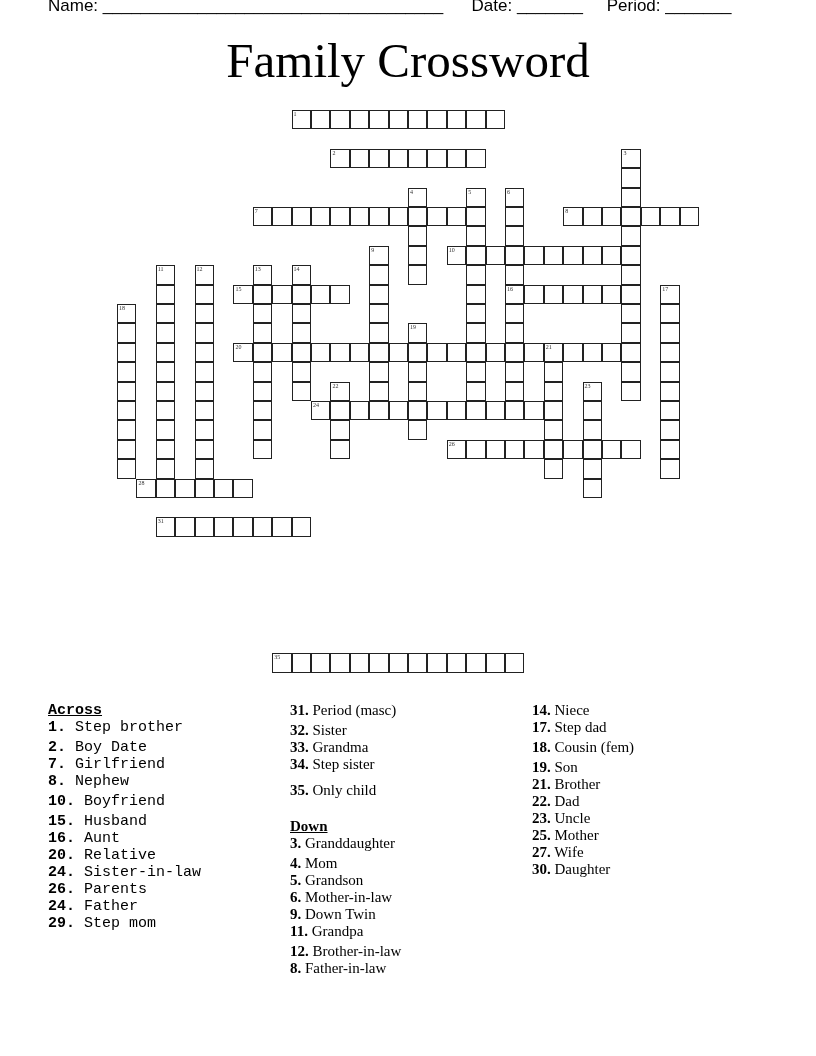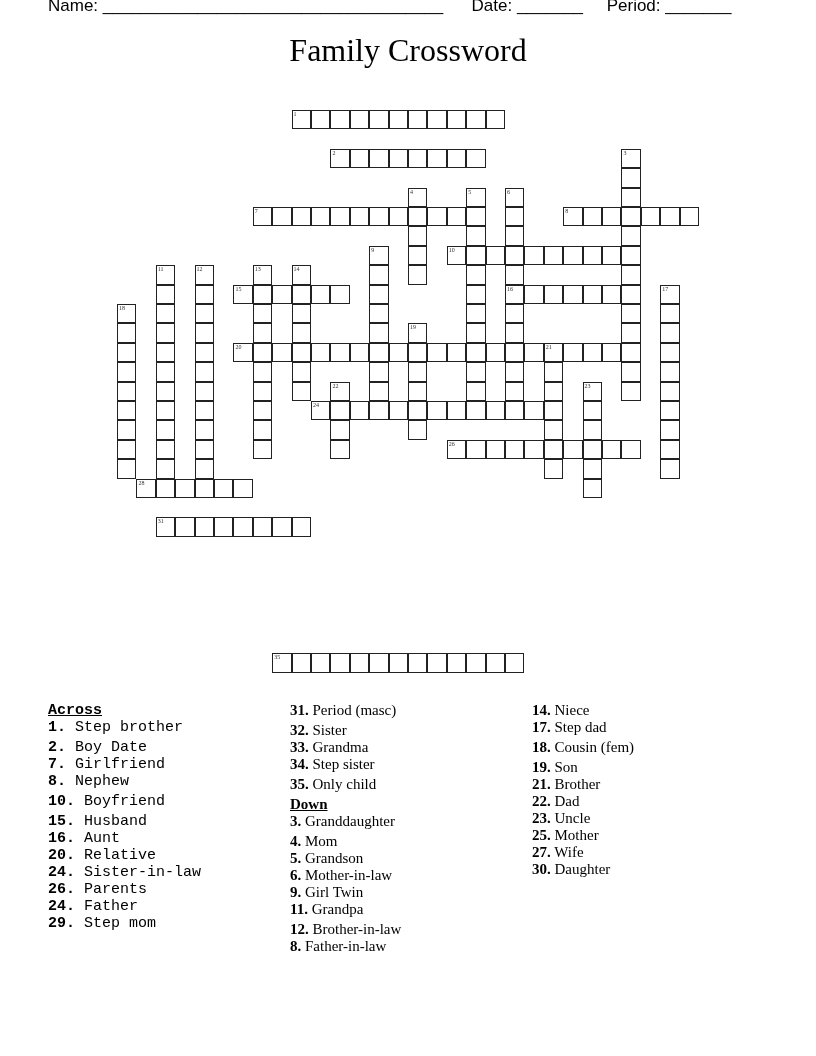--- a/index.html
+++ b/index.html
@@ -1,19 +1,19 @@
 <!DOCTYPE html>
 <html><head>
 <meta charset="utf-8">
 <style>
   html, body { margin: 0; padding: 0; background: #ffffff; }
   body { width: 816px; height: 1056px; position: relative; overflow: hidden; color: #000; }
   .header-line { position: absolute; top: -4px; left: 48px; font-family: "Liberation Sans", sans-serif; font-size: 17px; white-space: pre; }
   .header-line span { margin-right: 0; }
-  .title { position: absolute; top: 32px; left: 0; width: 816px; text-align: center; font-family: "Liberation Serif", serif; font-size: 32px; }
+  .title { position: absolute; top: 32px; left: 0; width: 816px; text-align: center; font-family: "Liberation Serif", serif; font-size: 49px; }
   .grid { position: absolute; left: 0; top: 0; width: 816px; height: 700px; }
   .cell { position: absolute; width: 19.4px; height: 19.4px; box-sizing: border-box; border: 1px solid #222; background: #fff; }
   .cell .num { position: absolute; top: 0px; left: 1px; font-family: "Liberation Serif", serif; font-size: 6px; line-height: 7px; color: #333; }
   .clues { position: absolute; top: 702px; font-family: "Liberation Serif", serif; font-size: 15px; line-height: 17px; }
   .clue { white-space: nowrap; }
   .clue b { font-weight: bold; }
   .clue-head { font-weight: bold; text-decoration: underline; }
   .col1 { left: 48px; font-family: Liberation Mono, monospace; }
   .col2 { left: 290px; }
   .col3 { left: 532px; }
@@ -339,29 +339,29 @@
       <div class="clue"><b>29.</b><span> Step mom</span></div>
     </div>
 </div>
 
 <div class="clues col2">
   <div id="list-col2a">
       <div class="clue"><b>31.</b><span> Period (masc)</span></div>
       <div class="clue" style="margin-top: 3px;"><b>32.</b><span> Sister</span></div>
       <div class="clue"><b>33.</b><span> Grandma</span></div>
       <div class="clue"><b>34.</b><span> Step sister</span></div>
-      <div class="clue" style="margin-top: 3px;"><b>35.</b><span> Only child</span></div>
-    </div>
-  <div class="clue-head" style="margin-top:3px">Down</div>
+      <div class="clue" style="margin-top: 9px;"><b>35.</b><span> Only child</span></div>
+    </div>
+  <div class="clue-head" style="margin-top:19px">Down</div>
   <div id="list-col2d">
       <div class="clue"><b>3.</b><span> Granddaughter</span></div>
       <div class="clue" style="margin-top: 3px;"><b>4.</b><span> Mom</span></div>
       <div class="clue"><b>5.</b><span> Grandson</span></div>
       <div class="clue"><b>6.</b><span> Mother-in-law</span></div>
-      <div class="clue"><b>9.</b><span> Girl Twin</span></div>
+      <div class="clue"><b>9.</b><span> Down Twin</span></div>
       <div class="clue"><b>11.</b><span> Grandpa</span></div>
       <div class="clue" style="margin-top: 3px;"><b>12.</b><span> Brother-in-law</span></div>
       <div class="clue"><b>8.</b><span> Father-in-law</span></div>
     </div>
 </div>
 
 <div class="clues col3">
   <div id="list-col3">
       <div class="clue"><b>14.</b><span> Niece</span></div>
       <div class="clue"><b>17.</b><span> Step dad</span></div>

